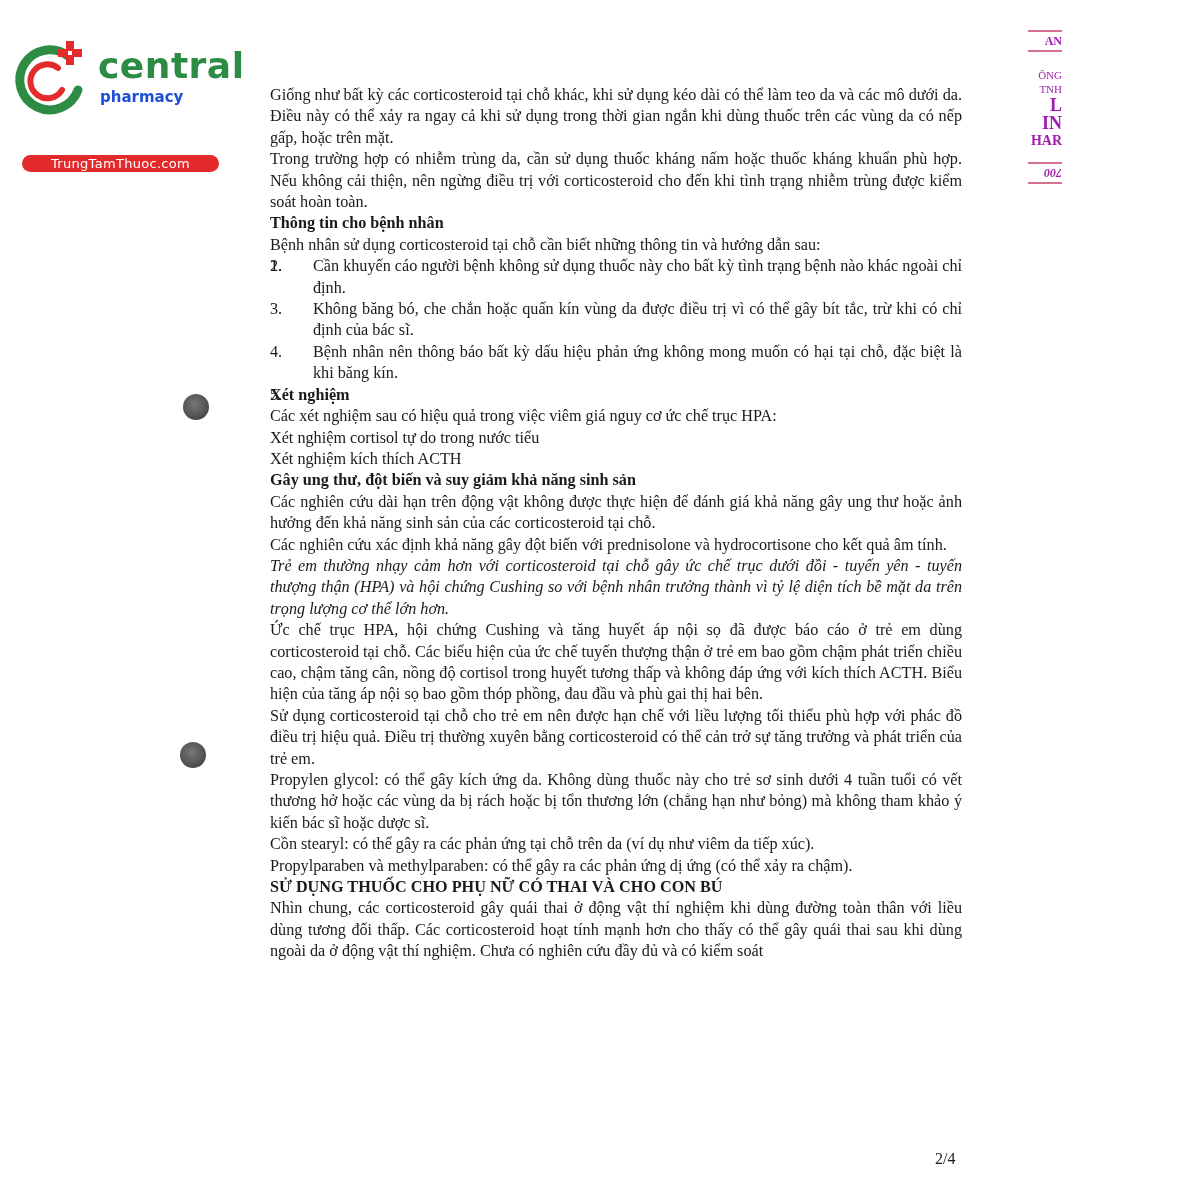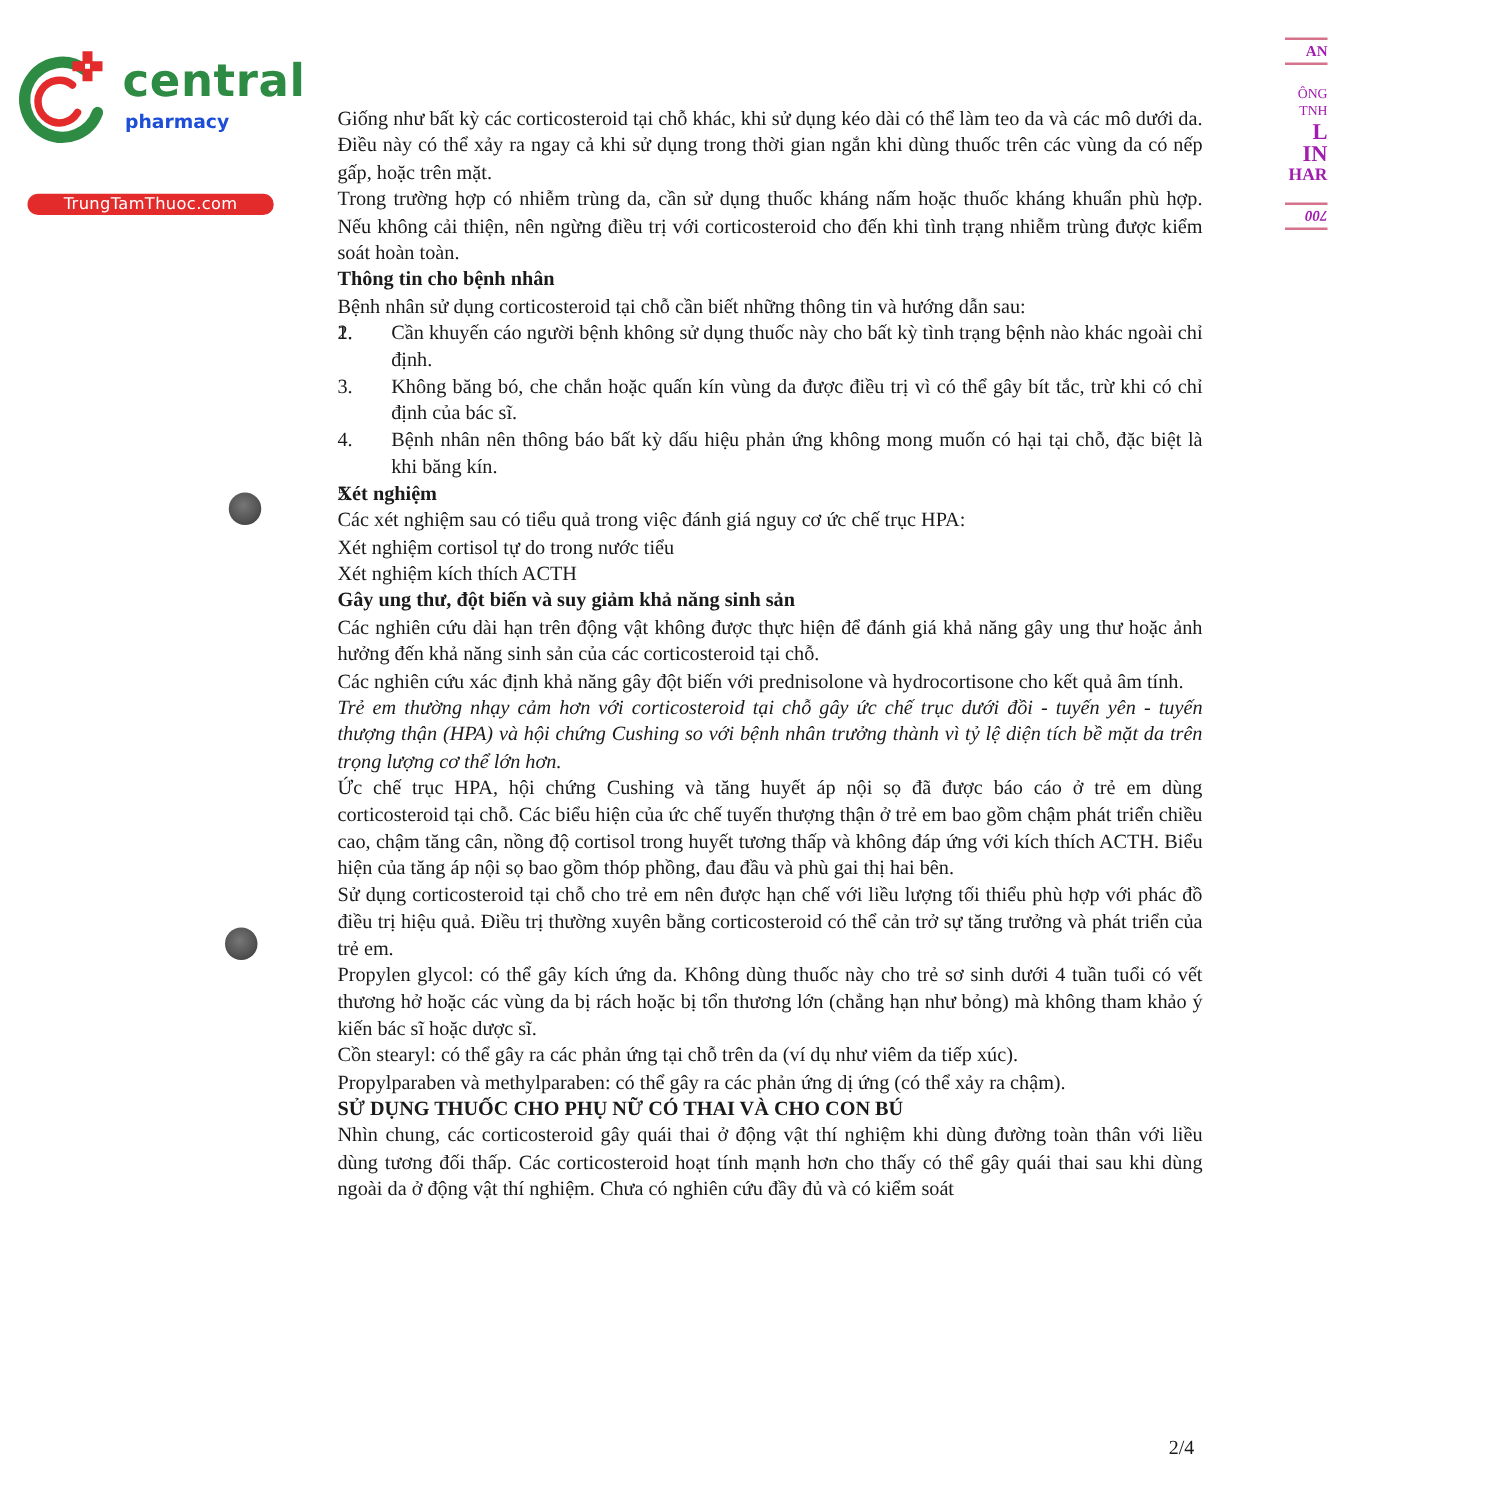--- a/index.html
+++ b/index.html
@@ -71,21 +71,21 @@
   <p>Bệnh nhân sử dụng corticosteroid tại chỗ cần biết những thông tin và hướng dẫn sau:</p>
   <ol>
     <li><span class="num">1.</span></li>
     <li><span class="num">2.</span><span>Cần khuyến cáo người bệnh không sử dụng thuốc này cho bất kỳ tình trạng bệnh nào khác ngoài chỉ định.</span></li>
     <li><span class="num">3.</span><span>Không băng bó, che chắn hoặc quấn kín vùng da được điều trị vì có thể gây bít tắc, trừ khi có chỉ định của bác sĩ.</span></li>
     <li><span class="num">4.</span><span>Bệnh nhân nên thông báo bất kỳ dấu hiệu phản ứng không mong muốn có hại tại chỗ, đặc biệt là khi băng kín.</span></li>
     <li><span class="num">5.</span></li>
   </ol>
 
   <p class="h">Xét nghiệm</p>
-  <p>Các xét nghiệm sau có tiểu quả trong việc đánh giá nguy cơ ức chế trục HPA:</p>
+  <p>Các xét nghiệm sau có hiệu quả trong việc viêm giá nguy cơ ức chế trục HPA:</p>
   <p>Xét nghiệm cortisol tự do trong nước tiểu</p>
   <p>Xét nghiệm kích thích ACTH</p>
 
   <p class="h">Gây ung thư, đột biến và suy giảm khả năng sinh sản</p>
   <p>Các nghiên cứu dài hạn trên động vật không được thực hiện để đánh giá khả năng gây ung thư hoặc ảnh hưởng đến khả năng sinh sản của các corticosteroid tại chỗ.</p>
   <p>Các nghiên cứu xác định khả năng gây đột biến với prednisolone và hydrocortisone cho kết quả âm tính.</p>
 
   <p class="i">Trẻ em thường nhạy cảm hơn với corticosteroid tại chỗ gây ức chế trục dưới đồi - tuyến yên - tuyến thượng thận (HPA) và hội chứng Cushing so với bệnh nhân trưởng thành vì tỷ lệ diện tích bề mặt da trên trọng lượng cơ thể lớn hơn.</p>
   <p>Ức chế trục HPA, hội chứng Cushing và tăng huyết áp nội sọ đã được báo cáo ở trẻ em dùng corticosteroid tại chỗ. Các biểu hiện của ức chế tuyến thượng thận ở trẻ em bao gồm chậm phát triển chiều cao, chậm tăng cân, nồng độ cortisol trong huyết tương thấp và không đáp ứng với kích thích ACTH. Biểu hiện của tăng áp nội sọ bao gồm thóp phồng, đau đầu và phù gai thị hai bên.</p>
   <p>Sử dụng corticosteroid tại chỗ cho trẻ em nên được hạn chế với liều lượng tối thiểu phù hợp với phác đồ điều trị hiệu quả. Điều trị thường xuyên bằng corticosteroid có thể cản trở sự tăng trưởng và phát triển của trẻ em.</p>

